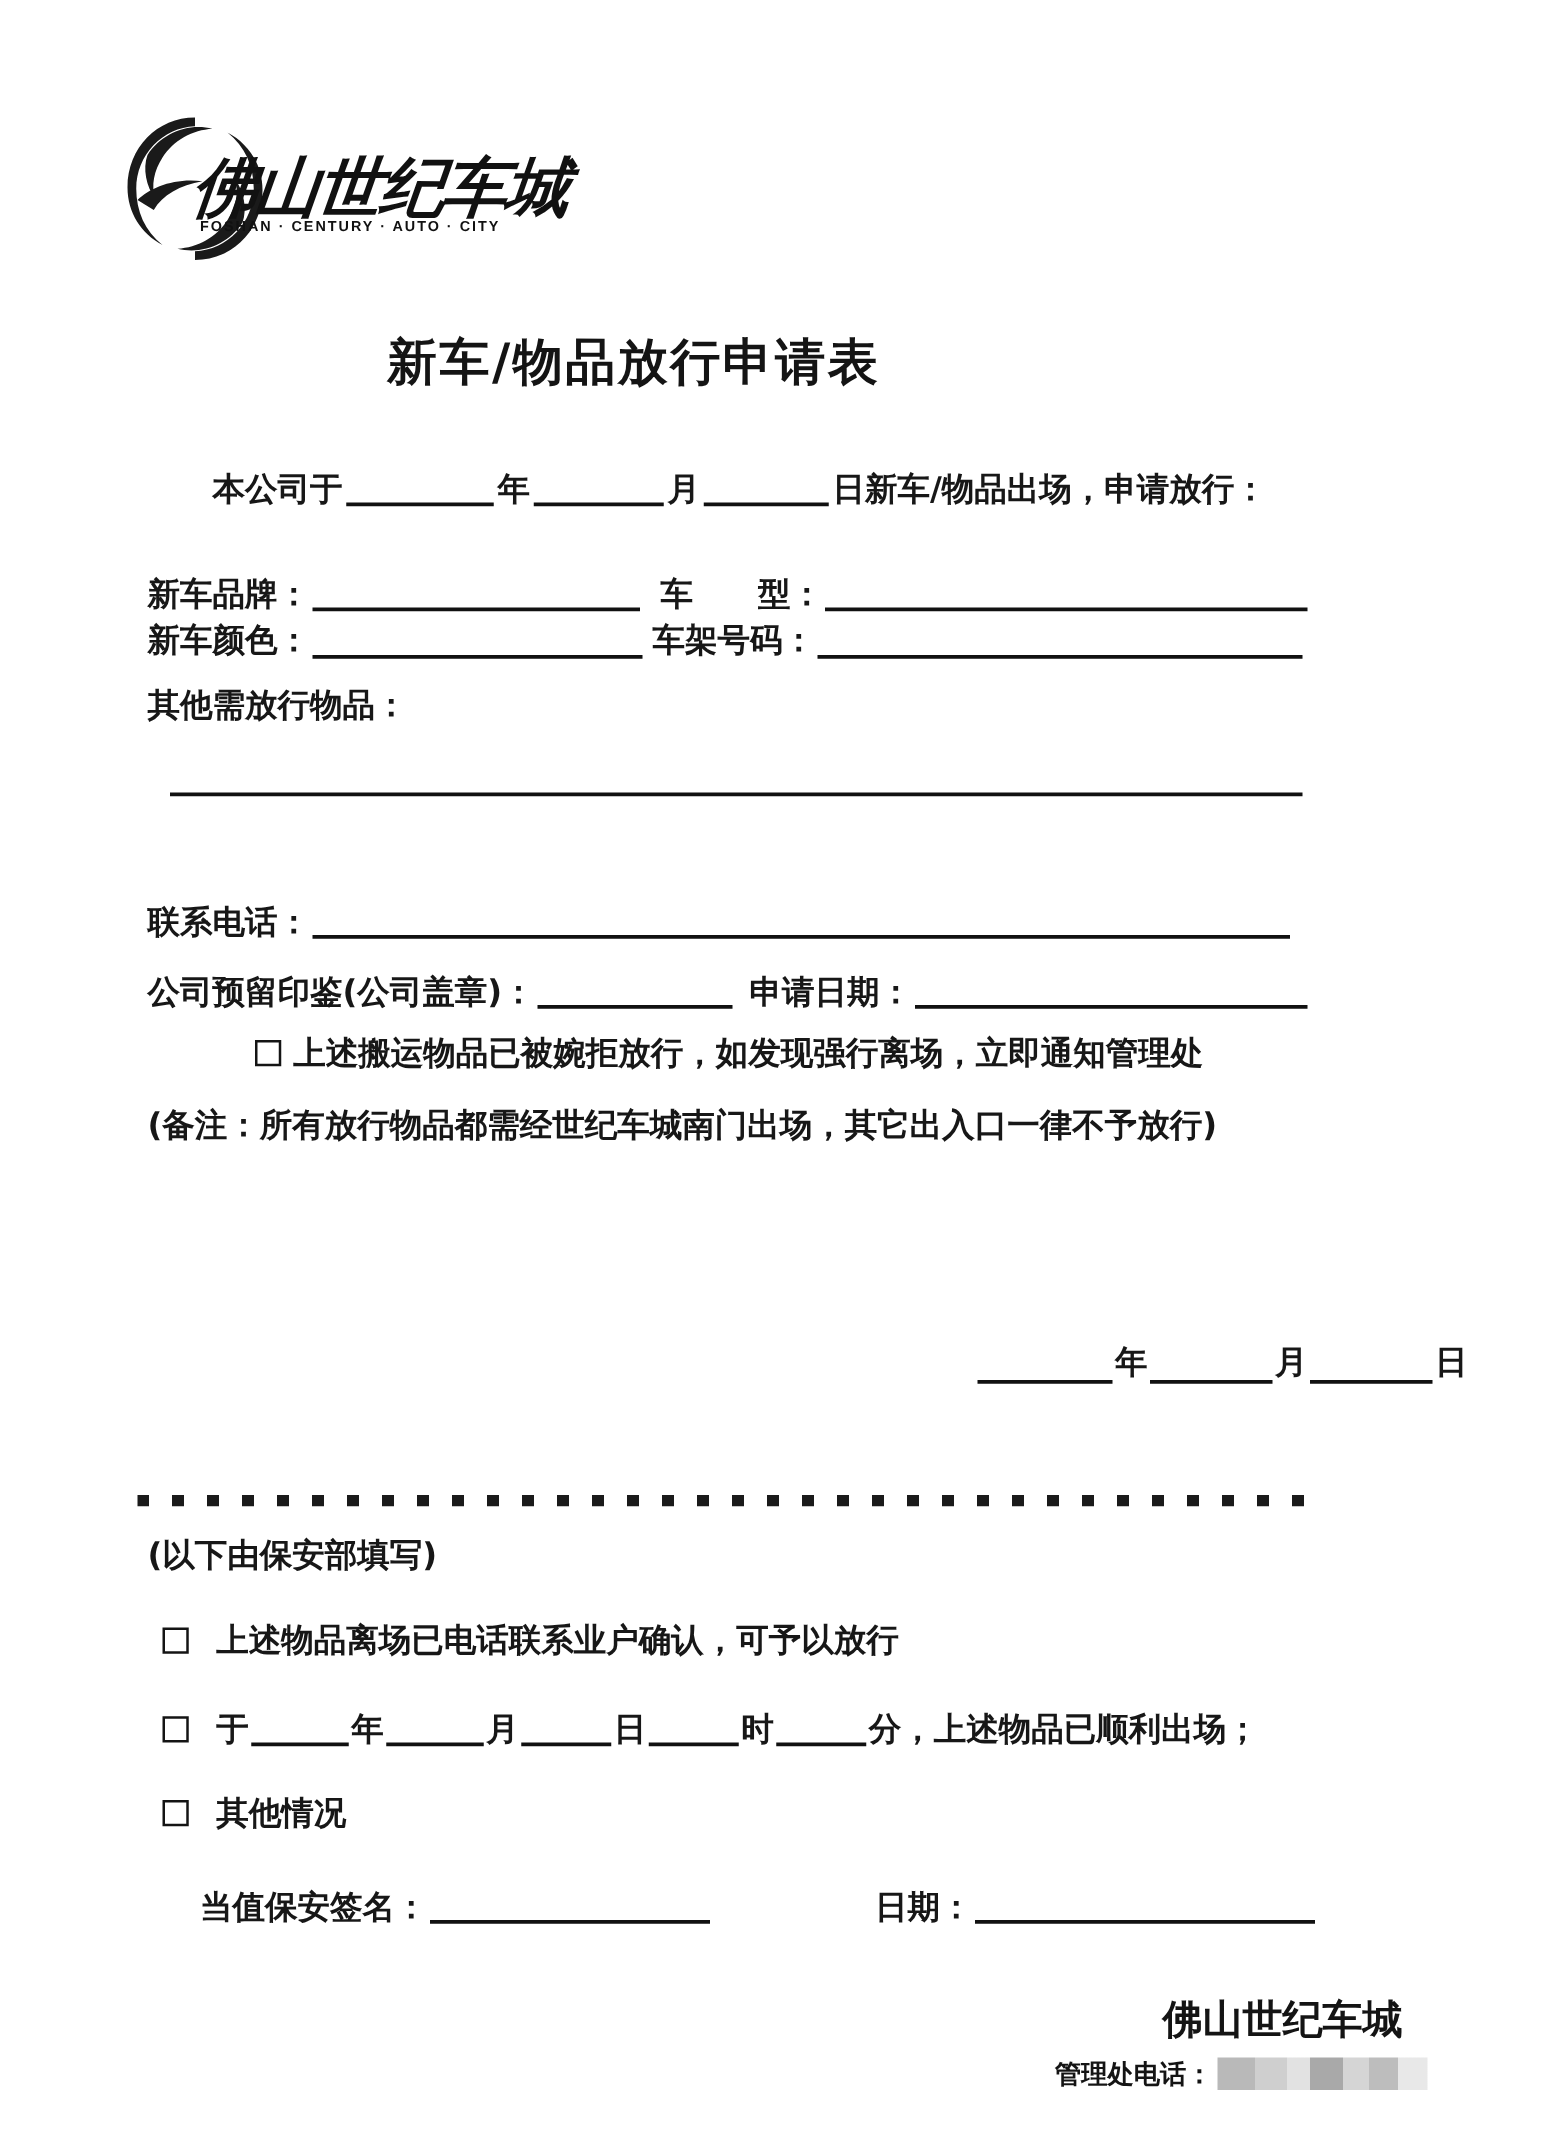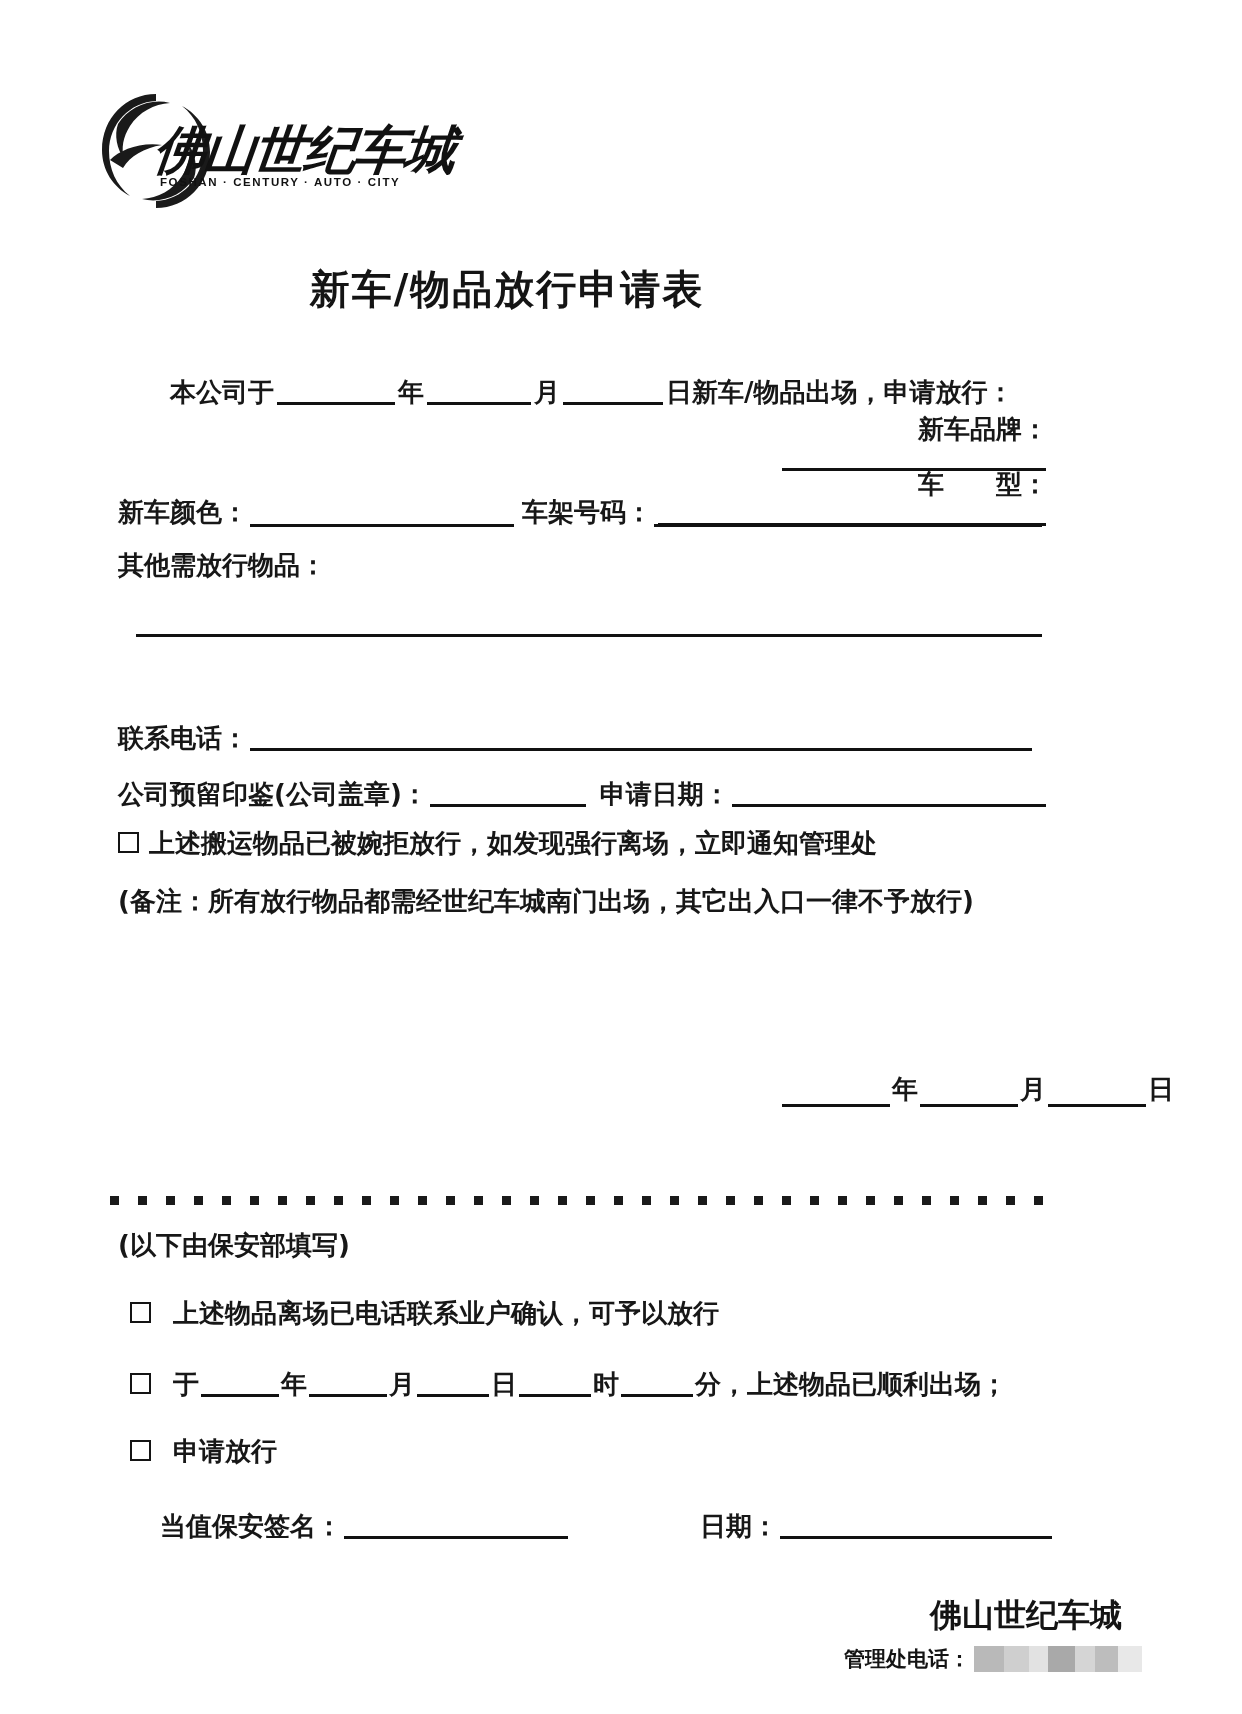--- a/index.html
+++ b/index.html
@@ -202,21 +202,21 @@
   <div class="row indent-1" style="top:378px;">
     <span class="t">本公司于</span>
     <span class="fill-top" style="width:118px;"></span>
     <span class="t">年</span>
     <span class="fill-top" style="width:104px;"></span>
     <span class="t">月</span>
     <span class="fill-top" style="width:100px;"></span>
     <span class="t">日新车/物品出场，申请放行：</span>
   </div>
 
-  <div class="row" style="top:416px;flex-direction:column;">
+  <div class="row" style="top:460px;">
     <span class="t">新车品牌：</span>
     <span class="fill" style="width:264px;"></span>
     <span class="gap" style="width:14px;"></span>
     <span class="t">车　　型：</span>
     <span class="fill" style="width:388px;"></span>
   </div>
 
   <div class="row" style="top:498px;font-family:Liberation Mono, monospace;">
     <span class="t">新车颜色：</span>
     <span class="fill" style="width:264px;"></span>
@@ -237,21 +237,21 @@
   </div>
 
   <div class="row" style="top:778px;">
     <span class="t">公司预留印鉴(公司盖章)：</span>
     <span class="fill" style="width:160px;"></span>
     <span class="gap" style="width:12px;"></span>
     <span class="t">申请日期：</span>
     <span class="fill" style="width:322px;"></span>
   </div>
 
-  <div class="row" style="top:830px;">
+  <div class="row" style="top:830px;justify-content:center;">
     <span class="cbox"></span>
     <span class="t">上述搬运物品已被婉拒放行，如发现强行离场，立即通知管理处</span>
   </div>
 
   <div class="row" style="top:888px;text-align:center;">
     <span class="t">(备注：所有放行物品都需经世纪车城南门出场，其它出入口一律不予放行)</span>
   </div>
 
   <div class="right-date">
     <span class="fill" style="width:108px;"></span>
@@ -283,21 +283,21 @@
     <span class="fill" style="width:72px;"></span>
     <span class="t">日</span>
     <span class="fill" style="width:72px;"></span>
     <span class="t">时</span>
     <span class="fill" style="width:72px;"></span>
     <span class="t">分，上述物品已顺利出场；</span>
   </div>
 
   <div class="row indent-2" style="top:1438px;">
     <span class="cbox" style="margin-right:22px;"></span>
-    <span class="t">申请放行</span>
+    <span class="t">其他情况</span>
   </div>
 
   <div class="row indent-3" style="top:1510px;">
     <span class="t">当值保安签名：</span>
     <span class="fill" style="width:224px;"></span>
     <span class="gap" style="width:130px;"></span>
     <span class="t">日期：</span>
     <span class="fill" style="width:272px;"></span>
   </div>
 

